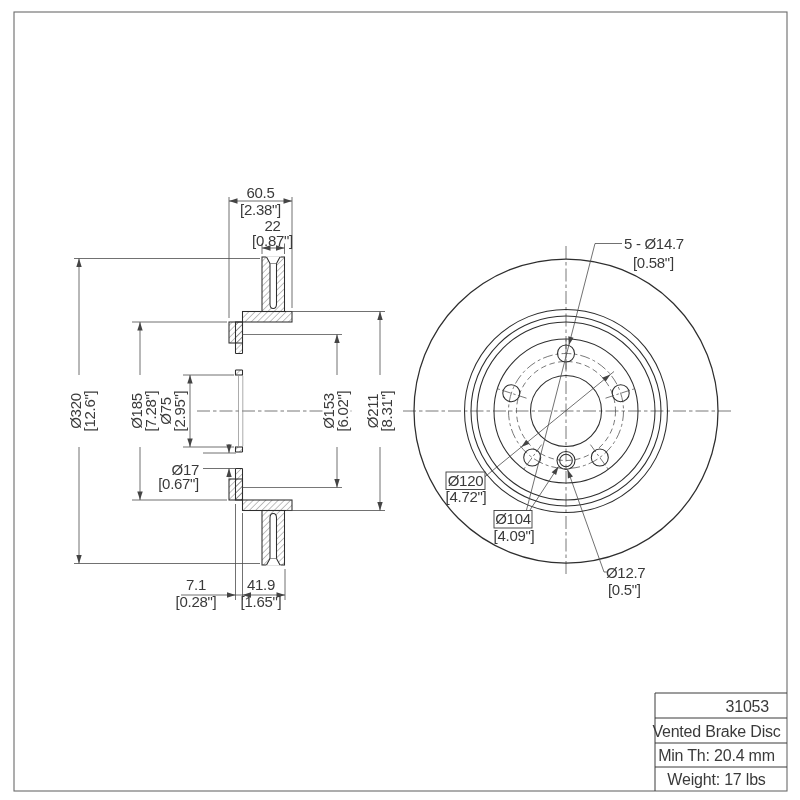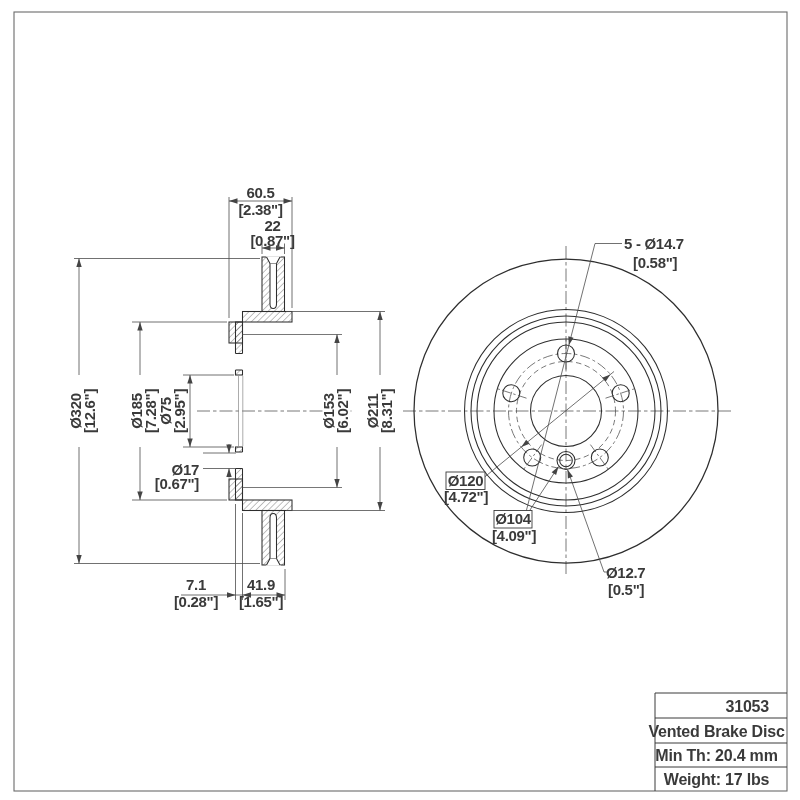--- a/index.html
+++ b/index.html
@@ -1,16 +1,16 @@
 <!DOCTYPE html>
 <html><head>
 <meta charset="utf-8">
 <style>
   html,body{margin:0;padding:0;background:#fff;}
-  #page{position:relative;width:792px;height:800px;background:#fff;overflow:hidden;font-weight:bold;}
+  #page{position:relative;width:792px;height:800px;background:#fff;overflow:hidden;}
   svg{position:absolute;left:0;top:0;}
   text{font-family:"Liberation Sans","DejaVu Sans",sans-serif;fill:#3a3a3a;}
   .dt{font-size:15px;letter-spacing:-0.3px;}
   .tbt{font-size:16px;letter-spacing:-0.2px;}
   .thin{stroke:#4d4d4d;stroke-width:0.8;fill:none;}
   .edge{stroke:#555;stroke-width:0.8;fill:none;}
   .obj{stroke:#2e2e2e;stroke-width:1.25;fill:none;}
   .obj2{stroke:#2e2e2e;stroke-width:1.05;fill:none;}
   .cl{stroke:#555;stroke-width:0.8;fill:none;stroke-dasharray:13 3 3.5 3;}
   .bc{stroke:#555;stroke-width:0.8;fill:none;stroke-dasharray:10 3 3 3;}

